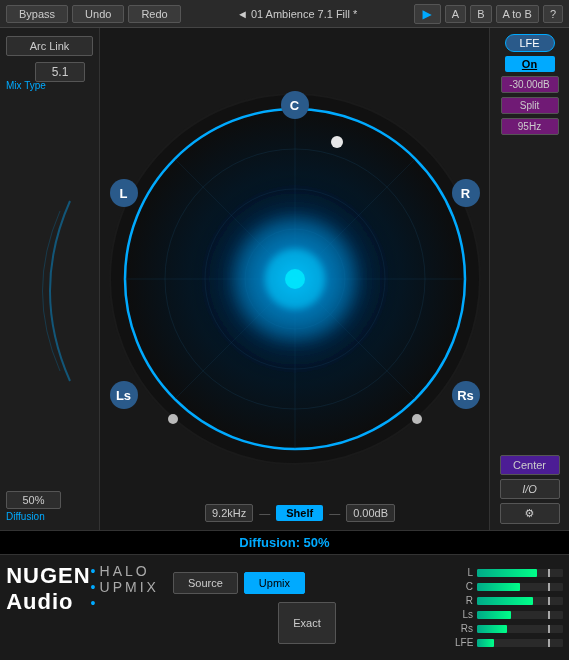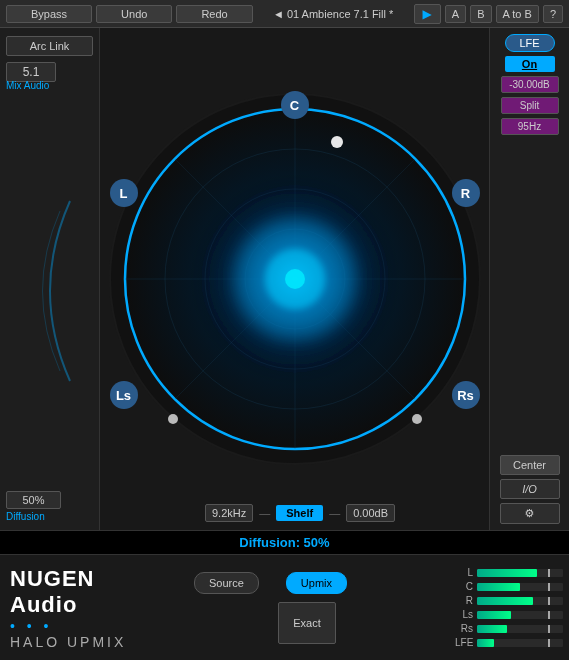--- a/index.html
+++ b/index.html
@@ -20,21 +20,21 @@
       background: #2a2a2a;
       border-bottom: 1px solid #444;
       padding: 3px 6px;
       gap: 4px;
       height: 28px;
     }
     .toolbar-btn {
       background: #3a3a3a;
       border: 1px solid #555;
       color: #ccc;
-      padding: 2px 24px;
+      padding: 2px 12px;
       font-size: 11px;
       cursor: pointer;
       border-radius: 2px;
     }
     #preset-name {
       flex: 1;
       text-align: center;
       color: #ccc;
       font-size: 11px;
     }
@@ -84,20 +84,21 @@
     }
     .format-box {
       background: #2d2d2d;
       border: 1px solid #555;
       color: #ccc;
       padding: 2px 6px;
       font-size: 12px;
       text-align: center;
       border-radius: 2px;
       width: 50px;
+      margin-left: 29px;
     }
     .mix-type-label {
       color: #0af;
       font-size: 10px;
       margin-top: -2px;
     }
     .diffusion-area {
       margin-top: auto;
     }
     .diffusion-box {
@@ -206,21 +207,21 @@
       width: 58px;
     }
     .right-bottom-btns {
       margin-top: auto;
       display: flex;
       flex-direction: column;
       gap: 4px;
       align-items: center;
     }
     .center-btn {
-      background: #404040;
+      background: #4c1d95;
       border: 1px solid #555;
       color: #ccc;
       padding: 3px 6px;
       font-size: 11px;
       border-radius: 2px;
       cursor: pointer;
       width: 60px;
       text-align: center;
     }
     .io-btn {
@@ -294,21 +295,21 @@
       border-bottom: 1px solid #333;
     }
     #bottom-content {
       display: flex;
       flex: 1;
     }
     #brand-area {
       width: 165px;
       padding: 8px 10px;
       display: flex;
-      flex-direction: column;
+      flex-direction: row;
       justify-content: center;
     }
     .brand-nugen {
       font-size: 22px;
       font-weight: bold;
       color: #fff;
       letter-spacing: 1px;
     }
     .brand-dots {
       color: #0af;
@@ -332,23 +333,22 @@
       display: flex;
       gap: 6px;
       align-items: center;
     }
     .mode-btn {
       background: #2d2d2d;
       border: 1px solid #555;
       color: #ccc;
       padding: 4px 14px;
       font-size: 11px;
-      border-radius: 10px;
-      cursor: pointer;
-      margin-left: 21px;
+      border-radius: 2px;
+      cursor: pointer;
     }
     .mode-btn.active {
       background: #0af;
       color: #000;
       border-color: #0af;
       font-weight: normal;
     }
     .exact-btn {
       background: #2d2d2d;
       border: 1px solid #555;
@@ -436,21 +436,21 @@
       <button class="toolbar-sq">?</button>
     </div>
   </div>
 
   <div id="middle">
 
     <div id="left-panel">
       <button class="arc-link-btn">Arc Link</button>
       <div>
         <div class="format-box">5.1</div>
-        <div class="mix-type-label">Mix Audio</div>
+        <div class="mix-type-label">Mix Type</div>
       </div>
 
       <div style="flex:1; display:flex; align-items:center; justify-content:center;">
         <svg width="60" height="200">
           <path d="M50,10 Q10,100 50,190" stroke="#0af" stroke-width="2" fill="none" opacity="0.4"></path>
           <path d="M40,20 Q5,100 40,180" stroke="#0af" stroke-width="1" fill="none" opacity="0.2"></path>
         </svg>
       </div>
 
       <div class="diffusion-area">

